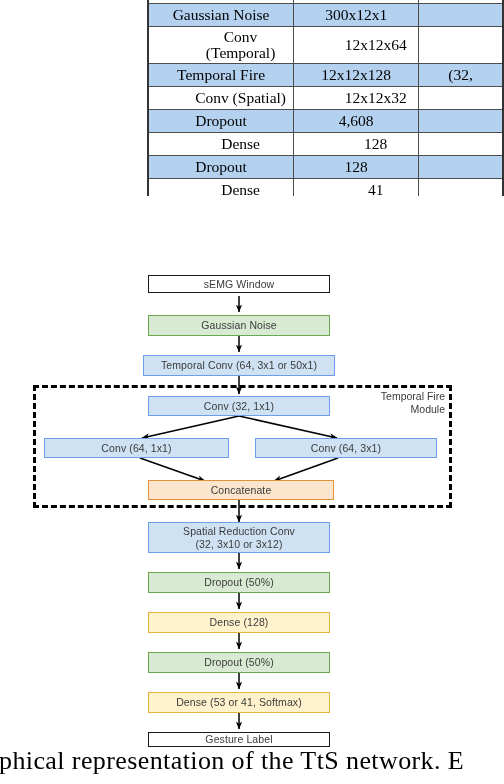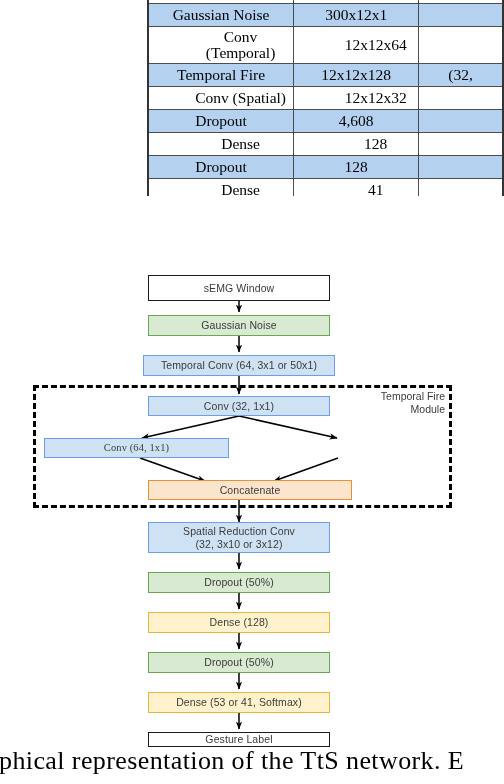--- a/index.html
+++ b/index.html
@@ -194,21 +194,21 @@
       <line x1="338" y1="258" x2="274" y2="281"></line>
       <line x1="239" y1="300" x2="239" y2="322"></line>
       <line x1="239" y1="353" x2="239" y2="369"></line>
       <line x1="239" y1="393" x2="239" y2="409"></line>
       <line x1="239" y1="433" x2="239" y2="449"></line>
       <line x1="239" y1="473" x2="239" y2="489"></line>
       <line x1="239" y1="513" x2="239" y2="529"></line>
     </g>
   </svg>
 
-  <div class="node n-white" style="left:148px; top:75px; width:182px; height:26px;">
+  <div class="node n-white" style="left:148px; top:75px; width:182px; height:18px;">
     <span>sEMG Window</span>
   </div>
 
   <div class="node n-green" style="left:148px; top:115px; width:182px; height:21px;">
     <span>Gaussian Noise</span>
   </div>
 
   <div class="node n-blue" style="left:143px; top:155px; width:192px; height:21px;">
     <span>Temporal Conv (64, 3x1 or 50x1)</span>
   </div>
@@ -217,26 +217,29 @@
 
   <div class="module-label" style="left:340px; top:190px; width:105px;">
     <div>Temporal Fire</div>
     <div>Module</div>
   </div>
 
   <div class="node n-blue" style="left:148px; top:196px; width:182px; height:20px;align-items:center;">
     <span>Conv (32, 1x1)</span>
   </div>
 
-  <div class="node n-blue" style="left:44px; top:238px; width:185px; height:20px;font-family:Liberation Serif, serif;">
+  <div class="node n-blue" style="left:44px; top:238px; width:185px; height:20px;">
     <span>Conv (64, 1x1)</span>
   </div>
 
-
-  <div class="node n-orange" style="left:148px; top:280px; width:204px; height:20px;">
+  <div class="node n-blue" style="left:255px; top:238px; width:182px; height:20px;">
+    <span>Conv (64, 3x1)</span>
+  </div>
+
+  <div class="node n-orange" style="left:148px; top:280px; width:186px; height:20px;">
     <span>Concatenate</span>
   </div>
 
   <div class="node n-blue" style="left:148px; top:322px; width:182px; height:31px; flex-direction:column;">
     <span>Spatial Reduction Conv</span>
     <span>(32, 3x10 or 3x12)</span>
   </div>
 
   <div class="node n-green" style="left:148px; top:372px; width:182px; height:21px;">
     <span>Dropout (50%)</span>

